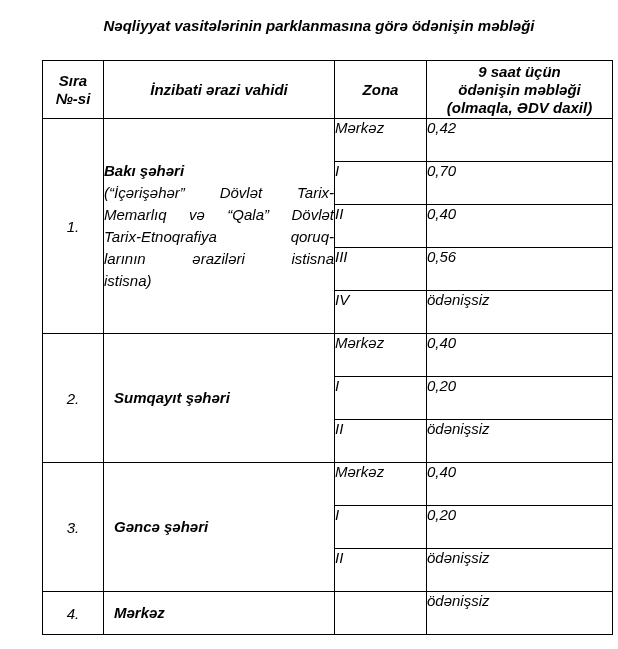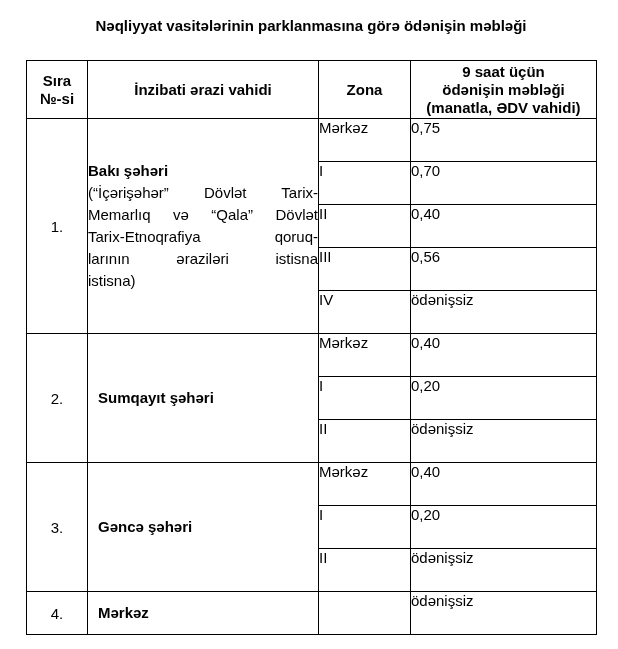--- a/index.html
+++ b/index.html
@@ -6,23 +6,24 @@
     margin: 0;
     padding: 0;
     background: #ffffff;
     color: #000000;
     font-family: "Liberation Sans", sans-serif;
   }
   .page {
     width: 618px;
     height: 649px;
     box-sizing: border-box;
-    padding: 14px 22px 0 26px;
+    padding: 14px 22px 0 42px;
     background: #ffffff;
     overflow: hidden;
+    font-style: italic;
   }
   .title {
     font-size: 15px;
     font-weight: 700;
     text-align: center;
     line-height: 20px;
     margin: 2px 0 24px 0;
   }
   table.tariff {
     border-collapse: collapse;
@@ -90,40 +91,40 @@
       <tr>
         <th>
           <div class="th-line">Sıra</div>
           <div class="th-line">№-si</div>
         </th>
         <th>İnzibati ərazi vahidi</th>
         <th>Zona</th>
         <th>
           <div class="th-line">9 saat üçün</div>
           <div class="th-line">ödənişin məbləği</div>
-          <div class="th-line">(manatla, ƏDV vahidi)</div>
+          <div class="th-line">(olmaqla, ƏDV daxil)</div>
         </th>
       </tr>
     </thead>
     <tbody>
 
       <tr>
         <td class="num" rowspan="5">1.</td>
         <td class="region" rowspan="5">
           <div class="region-title">Bakı şəhəri</div>
           <div class="note">
             <div class="note-line">(“İçərişəhər” Dövlət Tarix-</div>
             <div class="note-line">Memarlıq və “Qala” Dövlət</div>
             <div class="note-line">Tarix-Etnoqrafiya qoruq-</div>
             <div class="note-line">larının əraziləri istisna</div>
             <div class="note-line">istisna)</div>
           </div>
         </td>
         <td class="zone">Mərkəz</td>
-        <td class="fee">0,75</td>
+        <td class="fee">0,42</td>
       </tr>
       <tr>
         <td class="zone">I</td>
         <td class="fee">0,70</td>
       </tr>
       <tr>
         <td class="zone">II</td>
         <td class="fee">0,40</td>
       </tr>
       <tr>

